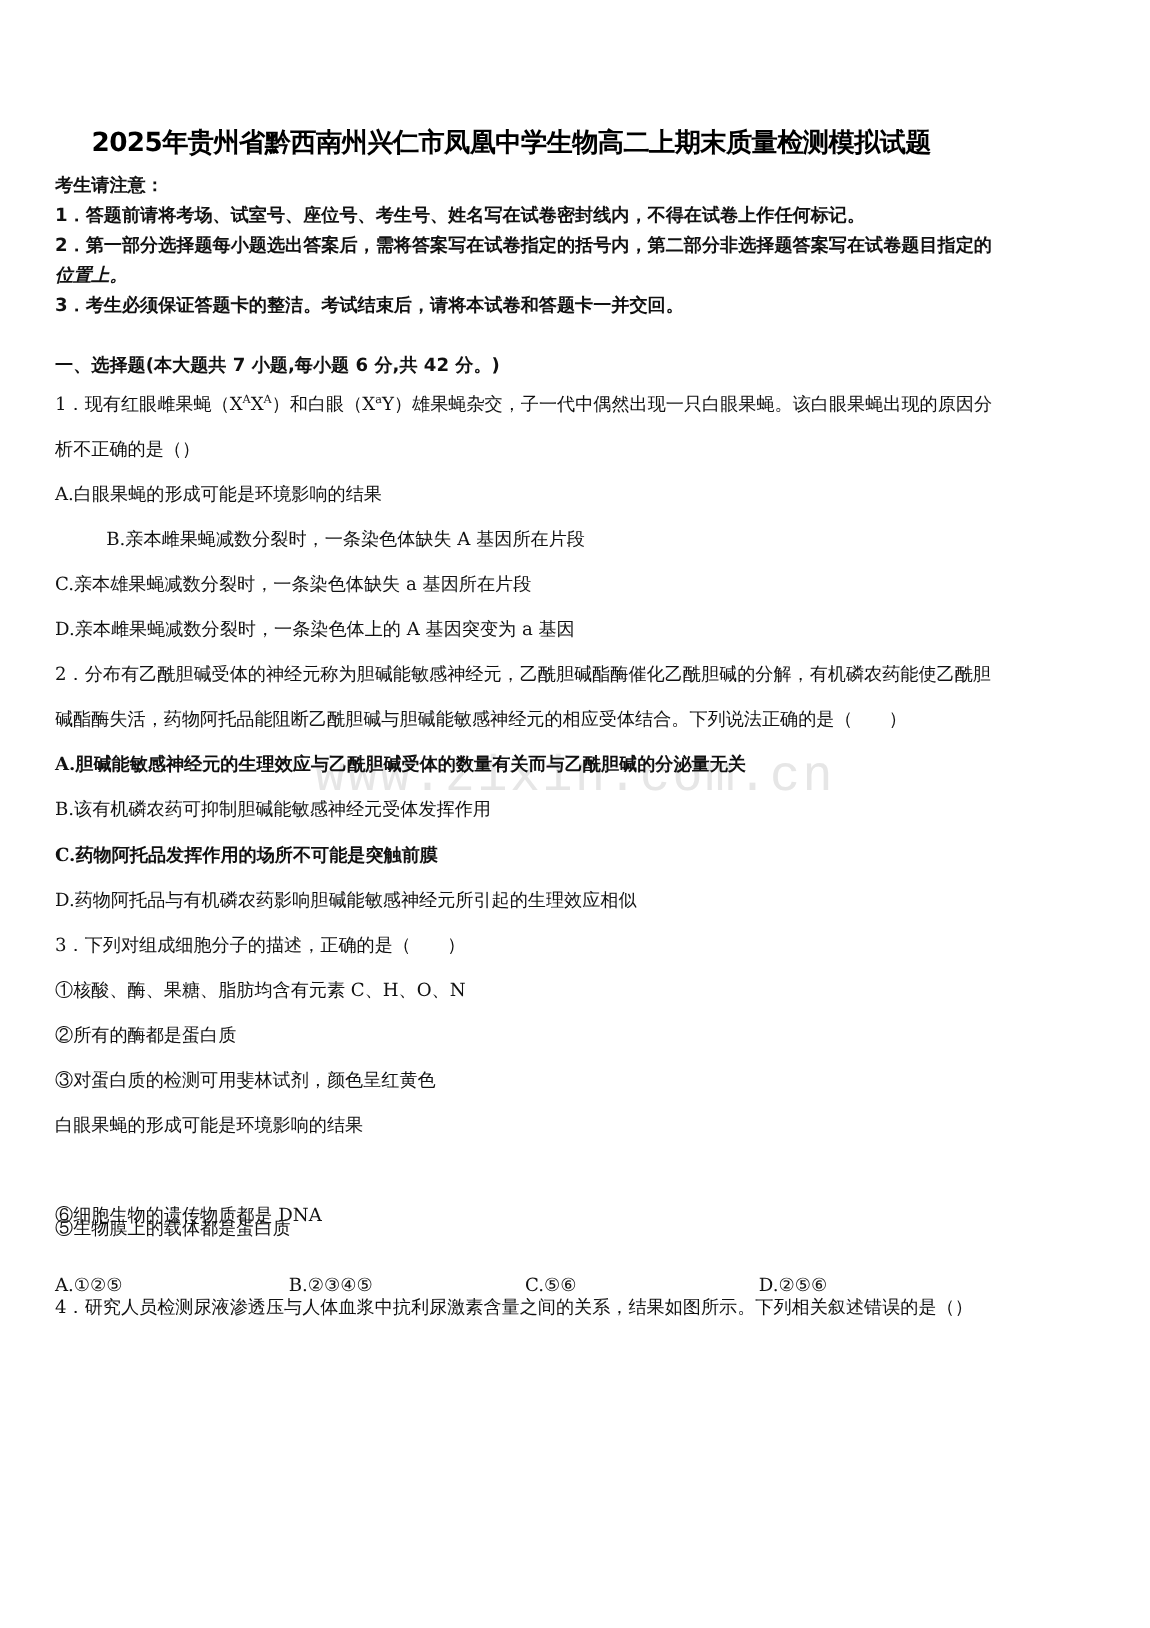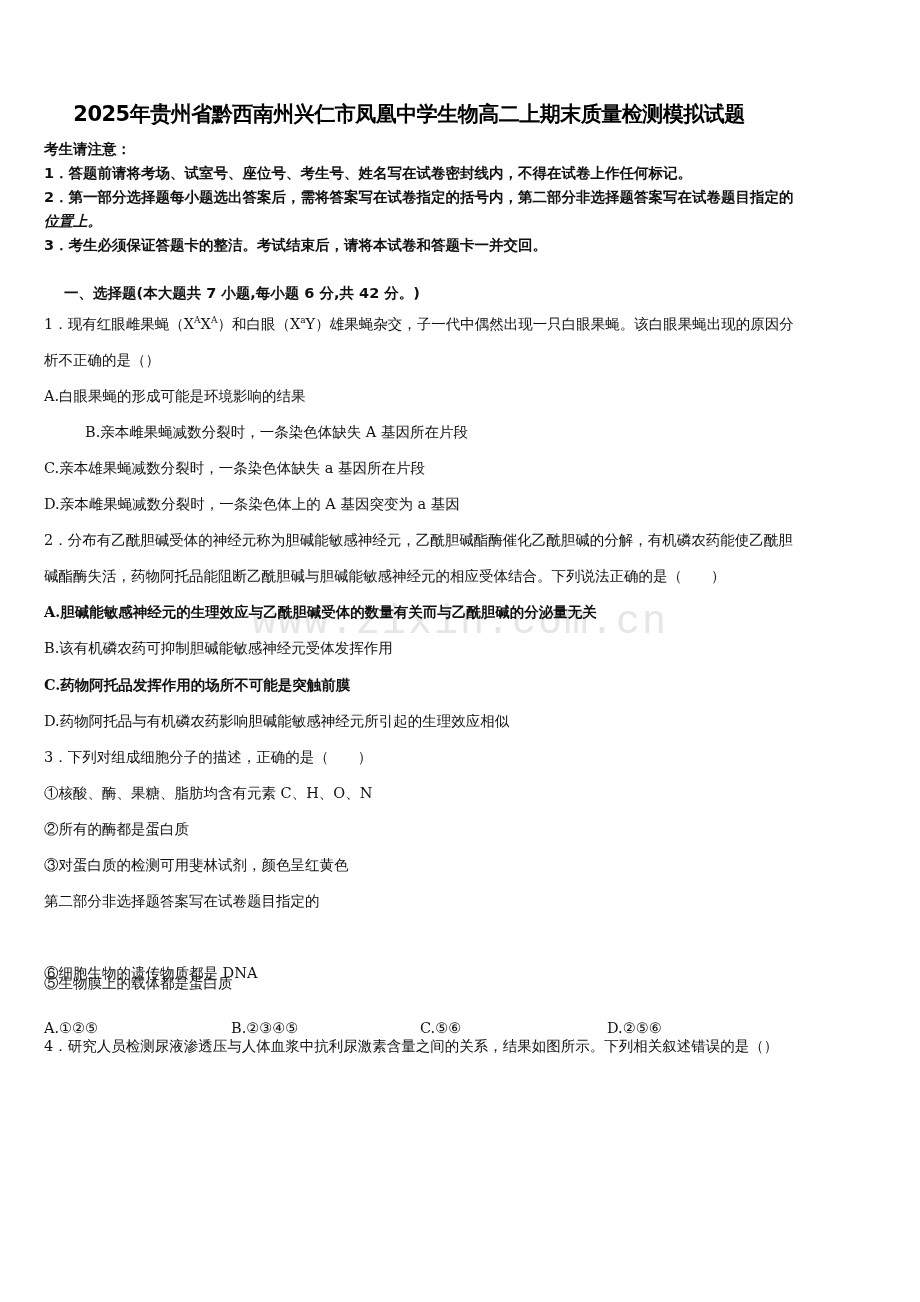--- a/index.html
+++ b/index.html
@@ -5,21 +5,21 @@
     html, body { margin: 0; padding: 0; background: #ffffff; }
     body { width: 920px; height: 1302px; position: relative; overflow: hidden; color: #111; }
     .page { position: absolute; left: 0; top: 0; width: 920px; height: 1302px; }
     .title {
       position: absolute; left: 0; top: 100px; width: 818px; text-align: center;
       font-family: "DejaVu Sans", sans-serif; font-weight: bold; font-size: 21px; letter-spacing: -0.5px;
       color: #000;
     }
     .line { position: absolute; left: 44px; white-space: nowrap; font-size: 15px; line-height: 20px; }
     .notice { font-family: "DejaVu Sans", sans-serif; font-weight: bold; font-size: 14.5px; }
-    .section { font-family: "DejaVu Sans", sans-serif; font-weight: bold; font-size: 14.5px; margin-left: 20px; }
+    .section { font-family: "DejaVu Sans", sans-serif; font-weight: bold; font-size: 14.5px; }
     .q { font-family: "DejaVu Serif", serif; font-size: 14.5px; }
     .opt { font-family: "DejaVu Serif", serif; font-size: 14.5px; }
     sup { font-size: 9px; vertical-align: super; line-height: 0; }
     .choice { position: absolute; white-space: nowrap; font-family: "DejaVu Serif", serif; font-size: 14.5px; margin-top: 20px; }
     .watermark {
       position: absolute; left: 220px; top: 600px; width: 480px; text-align: center;
       font-family: Liberation Mono, monospace; font-size: 40px; color: #e6e6e6; letter-spacing: 2px;
       pointer-events: none; z-index: 0;
     }
     .content { position: relative; z-index: 1; }
@@ -54,21 +54,21 @@
     <div class="line q" style="top:566px;">碱酯酶失活，药物阿托品能阻断乙酰胆碱与胆碱能敏感神经元的相应受体结合。下列说法正确的是（　　）</div>
     <div class="line opt" style="top:602px;font-weight:bold;">A.胆碱能敏感神经元的生理效应与乙酰胆碱受体的数量有关而与乙酰胆碱的分泌量无关</div>
     <div class="line opt" style="top:638px;">B.该有机磷农药可抑制胆碱能敏感神经元受体发挥作用</div>
     <div class="line opt" style="top:675px;font-weight:bold;">C.药物阿托品发挥作用的场所不可能是突触前膜</div>
     <div class="line opt" style="top:711px;">D.药物阿托品与有机磷农药影响胆碱能敏感神经元所引起的生理效应相似</div>
 
     <div class="line q" style="top:747px;">3．下列对组成细胞分子的描述，正确的是（　　）</div>
     <div class="line opt" style="top:783px;">①核酸、酶、果糖、脂肪均含有元素 C、H、O、N</div>
     <div class="line opt" style="top:819px;">②所有的酶都是蛋白质</div>
     <div class="line opt" style="top:855px;">③对蛋白质的检测可用斐林试剂，颜色呈红黄色</div>
-    <div class="line opt" style="top:891px;">第二部分非选择题答案写在试卷题目指定的</div>
+    <div class="line opt" style="top:891px;">白眼果蝇的形成可能是环境影响的结果</div>
     <div class="line opt" style="top:927px;margin-top:46px;">⑤生物膜上的载体都是蛋白质</div>
     <div class="line opt" style="top:963px;">⑥细胞生物的遗传物质都是 DNA</div>
 
     <div class="choice" style="left:44px; top:1000px;">A.①②⑤</div>
     <div class="choice" style="left:231px; top:1000px;">B.②③④⑤</div>
     <div class="choice" style="left:420px; top:1000px;">C.⑤⑥</div>
     <div class="choice" style="left:607px; top:1000px;">D.②⑤⑥</div>
 
     <div class="line q" style="top:1036px;">4．研究人员检测尿液渗透压与人体血浆中抗利尿激素含量之间的关系，结果如图所示。下列相关叙述错误的是（）</div>
 

